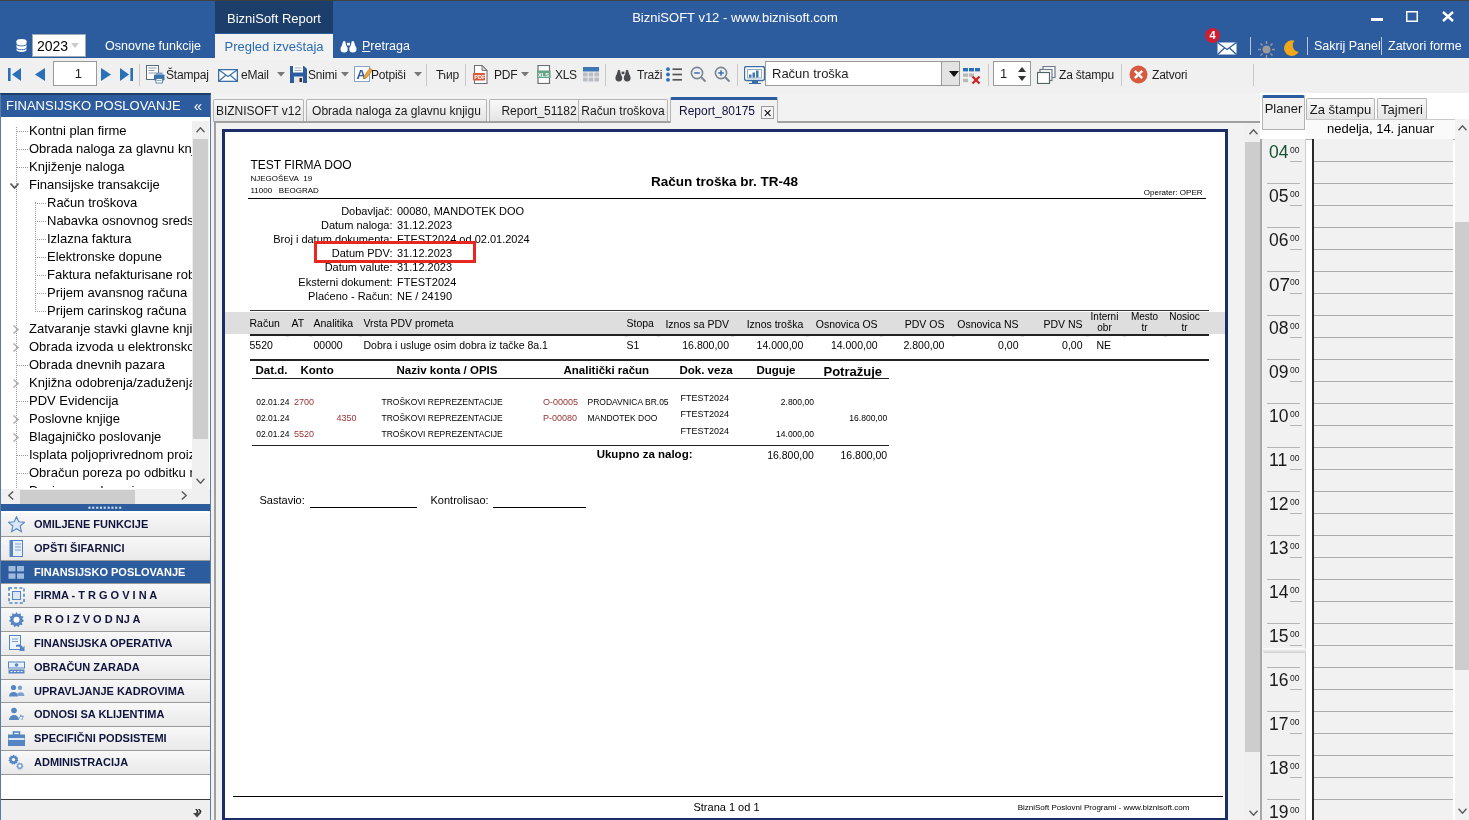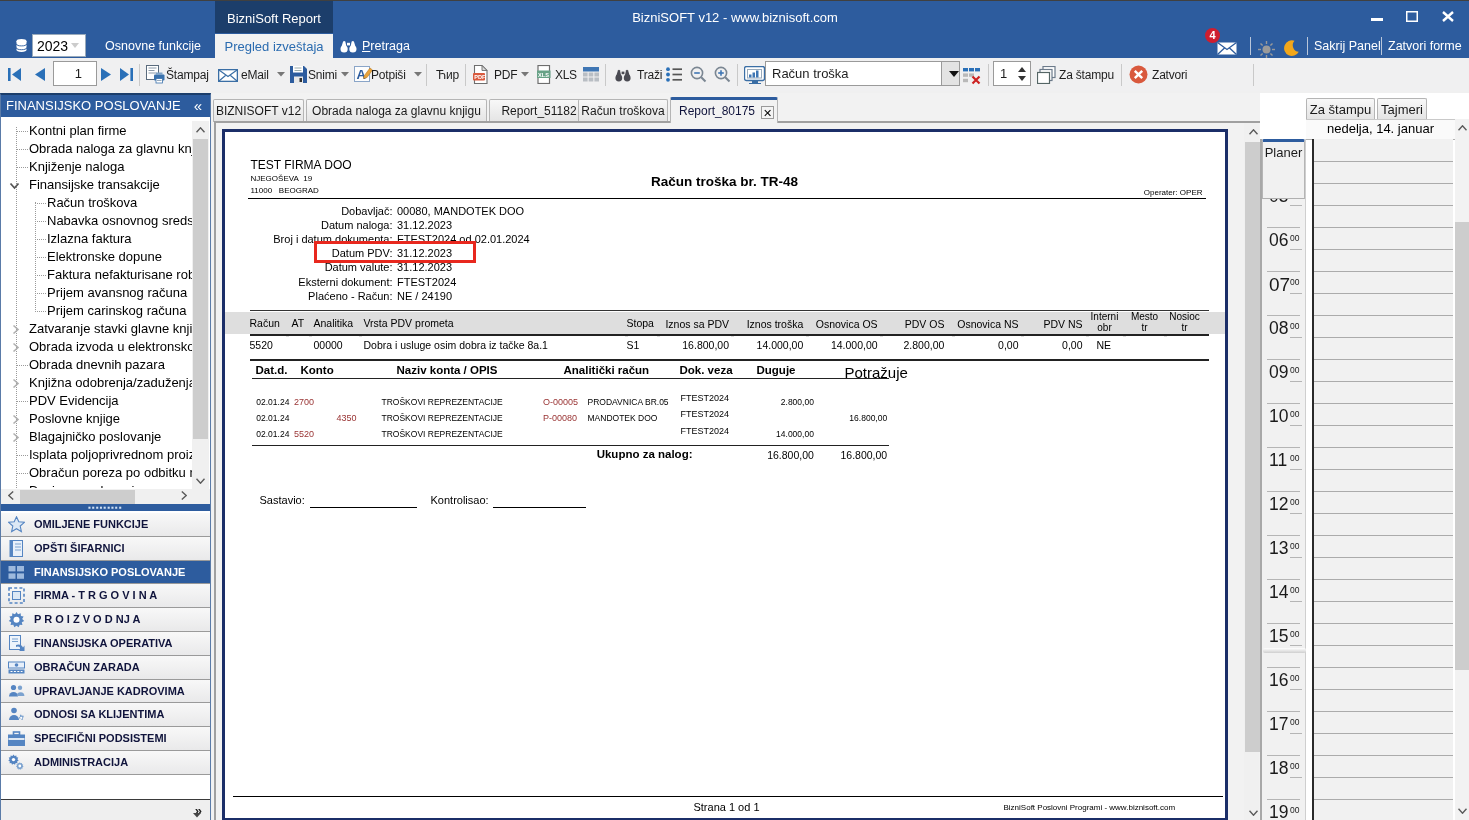--- a/index.html
+++ b/index.html
@@ -39,21 +39,21 @@
 
 #main { position:absolute; left:212px; top:93px; width:1048px; height:727px; background:#f2f2f2; }
 #mtabs { position:absolute; left:0; top:2px; width:1048px; height:26px; }
 .mtab { position:absolute; top:4px; height:23px; background:linear-gradient(#f8f8f8,#e4e4e4); border:1px solid #b5b5b5; border-bottom:none; border-radius:2px 2px 0 0; font-size:12px; color:#1a1a1a; text-align:center; line-height:23px; white-space:nowrap; overflow:hidden; }
 .mtab.active { top:1.5px; height:26.5px; background:#f2f2f2; border-top:3px solid #2d5c9e; color:#10143c; z-index:3; }
 #viewer { position:absolute; left:2px; top:28px; width:1046px; height:699px; background:#f2f2f2; border-top:2px solid #a0a0a0; border-left:2px solid #a0a0a0; }
 #page { position:absolute; left:5.5px; top:6px; width:1006px; height:692px; background:#fff; border:3px solid #1b2e68; }
 
 #rpanel { position:absolute; left:1260px; top:93px; width:209px; height:727px; background:#fff; }
 .rtab { position:absolute; top:5px; height:21px; background:linear-gradient(#f8f8f8,#e4e4e4); border:1px solid #b5b5b5; border-bottom:none; border-radius:2px 2px 0 0; font-size:13px; color:#1a1a1a; text-align:center; line-height:21px; }
-.rtab.active { top:2px; height:60px; background:#f1f1f1; border-top:3px solid #2d5c9e; border-bottom:1.5px solid #b0b0b0; line-height:21px; z-index:3;margin-top:44px; }
+.rtab.active { top:2px; height:35px; background:#f1f1f1; border-top:3px solid #2d5c9e; border-bottom:1.5px solid #b0b0b0; line-height:21px; z-index:3; }
 </style>
 </head>
 <body>
 <div id="app">
   <div id="titlebar">
     <div class="topline"></div>
     <div id="bsr-tab">BizniSoft Report</div>
     <div id="wtitle">BizniSOFT v12 - www.biznisoft.com</div>
     <svg class="abs" style="left:1371px;top:18px" width="12" height="3">
         <rect width="12" height="3" fill="#fff"></rect>
@@ -615,21 +615,21 @@
         <div class="abs" style="left:738.0px;top:206.5px;width:120px;text-align:right;font-size:10.5px">0,00</div>
         <div class="abs" style="left:25px;top:226.5px;width:959px;border-top:2px solid #222"></div>
         </div>
         <div id="t2">
         <div class="abs" style="left:31px;top:232px;font-size:11.5px;font-weight:bold">Dat.d.</div>
         <div class="abs" style="left:76px;top:232px;font-size:11.5px;font-weight:bold">Konto</div>
         <div class="abs" style="left:172px;top:232px;font-size:11.5px;font-weight:bold">Naziv konta / OPIS</div>
         <div class="abs" style="left:339px;top:232px;font-size:11.5px;font-weight:bold">Analitički račun</div>
         <div class="abs" style="left:455px;top:232px;font-size:11.5px;font-weight:bold">Dok. veza</div>
         <div class="abs" style="left:532px;top:232px;font-size:11.5px;font-weight:bold">Duguje</div>
-        <div class="abs" style="left:620px;top:232px;font-size:15px;font-weight:normal">Potražuje</div>
+        <div class="abs" style="left:599px;top:232px;font-size:13px;font-weight:bold">Potražuje</div>
         <div class="abs" style="left:27px;top:246px;width:637px;border-top:1.5px solid #222"></div>
         <div class="abs" style="left:31.8px;top:264.5px;font-size:8.5px">02.01.24</div>
         <div class="abs" style="left:69.4px;top:264.5px;font-size:9px;color:#993333">2700</div>
         <div class="abs" style="left:157px;top:264.5px;font-size:8.5px">TROŠKOVI REPREZENTACIJE</div>
         <div class="abs" style="left:318.4px;top:264.5px;font-size:9px;color:#993333">O-00005</div>
         <div class="abs" style="left:363px;top:264.5px;font-size:8.5px">PRODAVNICA BR.05</div>
         <div class="abs" style="left:456px;top:261.0px;font-size:9px">FTEST2024</div>
         <div class="abs" style="left:489.4px;top:264.5px;width:100px;text-align:right;font-size:8.5px">2.800,00</div>
         <div class="abs" style="left:31.8px;top:280.9px;font-size:8.5px">02.01.24</div>
         <div class="abs" style="left:72px;top:280.9px;width:60px;text-align:right;font-size:9px;color:#993333">4350</div>
@@ -647,21 +647,21 @@
         <div class="abs" style="left:308px;top:315.5px;width:160px;text-align:right;font-size:11.5px;font-weight:bold">Ukupno za nalog:</div>
         <div class="abs" style="left:489.4px;top:316.5px;width:100px;text-align:right;font-size:10.5px">16.800,00</div>
         <div class="abs" style="left:562.7px;top:316.5px;width:100px;text-align:right;font-size:10.5px">16.800,00</div>
         </div>
         <div class="abs" style="left:35px;top:362px;font-size:11px">Sastavio:</div>
         <div class="abs" style="left:85px;top:375px;width:107px;border-top:1px solid #000"></div>
         <div class="abs" style="left:206px;top:362px;font-size:11px">Kontrolisao:</div>
         <div class="abs" style="left:268px;top:375px;width:93px;border-top:1px solid #000"></div>
         <div class="abs" style="left:8px;top:663.5px;width:990px;border-top:1px solid #000"></div>
         <div class="abs" style="left:0;top:668.5px;width:1004px;text-align:center;font-size:11px">Strana 1 od 1</div>
-        <div class="abs" style="left:779px;top:670.5px;width:200px;text-align:left;font-size:8px">BizniSoft Poslovni Programi - www.biznisoft.com</div>
+        <div class="abs" style="left:779px;top:670.5px;width:200px;text-align:center;font-size:8px">BizniSoft Poslovni Programi - www.biznisoft.com</div>
       </div>
       <div class="sb abs" style="left:1028px;top:0;width:15px;height:699px;background:#f0f0f0">
         <div class="arr abs" style="left:0;top:0;width:18px;height:18px;line-height:18px"><svg width="9" height="6">
               <path d="M0.5 5.2 L4.5 0.8 L8.5 5.2" stroke="#5a5a5a" stroke-width="1.4" fill="none"></path>
             </svg></div>
         <div class="sbthumb abs" style="left:1px;top:19px;width:16px;height:610px"></div>
         <div class="arr abs" style="left:0;bottom:0;width:18px;height:18px;line-height:18px"><svg width="9" height="6">
               <path d="M0.5 0.8 L4.5 5.2 L8.5 0.8" stroke="#5a5a5a" stroke-width="1.4" fill="none"></path>
             </svg></div>
       </div>

